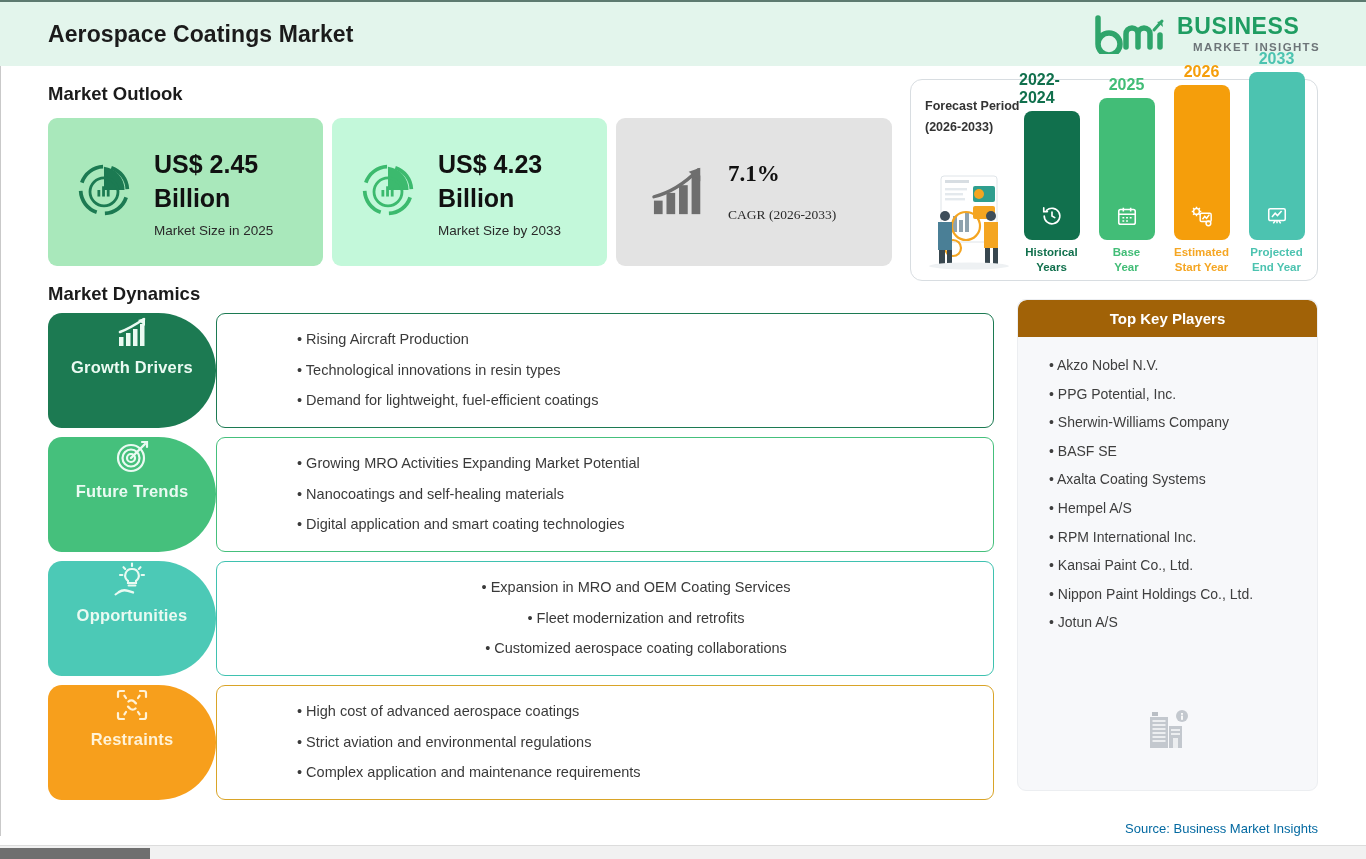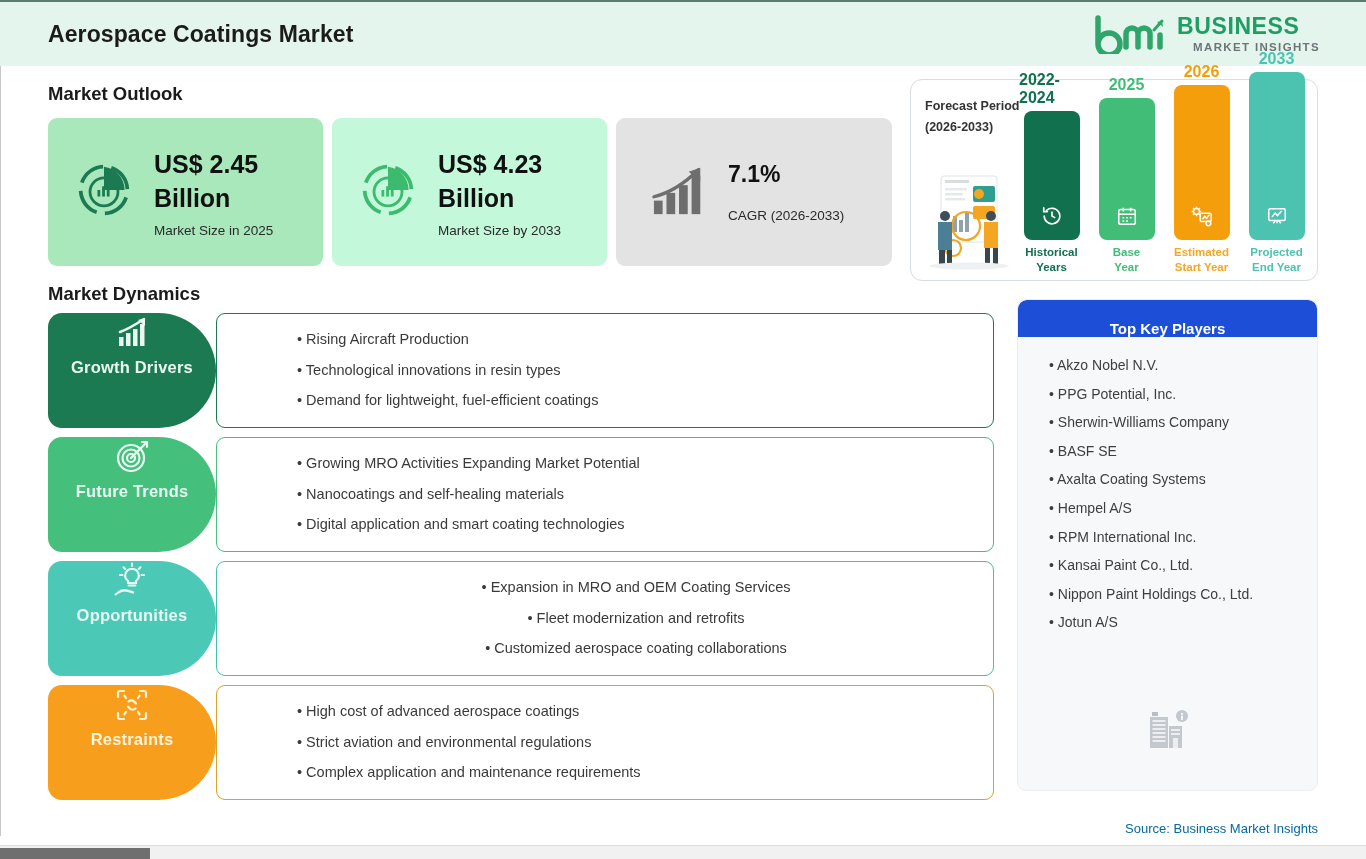--- a/index.html
+++ b/index.html
@@ -36,21 +36,21 @@
   #market-dynamics-title { left: 48px; top: 283px; }
 
   
   .stats { position: absolute; left: 48px; top: 118px; display: flex; gap: 9px; }
   .stat-card {
     width: 275px; height: 148px; border-radius: 9px;
     display: flex; align-items: center; padding-left: 28px; gap: 22px;
   }
   .stat-card.c1 { background: #a9e8bb; }
   .stat-card.c2 { background: #c3f8da; }
-  .stat-card.c3 { background: #e3e3e3; width: 276px; padding-left: 34px; gap: 18px; }
+  .stat-card.c3 { background: #e3e3e3; width: 276px; padding-left: 34px; gap: 18px; font-family: Liberation Serif, serif; }
   .stat-texts { display: flex; flex-direction: column; }
   .stat-value { font-size: 25px; font-weight: bold; color: #111; line-height: 1.38; }
   .stat-label { font-size: 13.5px; color: #2a2a2a; margin-top: 7px; }
   .cagr-value { font-size: 23px; font-weight: bold; color: #111; }
   .cagr-label { font-size: 13.5px; color: #2a2a2a; margin-top: 20px; }
 
   
   .forecast {
     position: absolute; left: 910px; top: 79px; width: 408px; height: 202px;
     background: #fff; border: 1px solid #d8dde1; border-radius: 12px;
@@ -95,22 +95,22 @@
   .dyn-row.r4 .dyn-pill-label { color: #fff3d8; }
   .dyn-icon { width: 40px; height: 40px; }
 
   
   .players {
     position: absolute; left: 1017px; top: 299px; width: 301px; height: 492px;
     background: #f7f8fa; border-radius: 9px; overflow: hidden;
     border: 1px solid #eceef1;
   }
   .players-head {
-    height: 37px; background: #1d4ed8; border-radius: 9px 9px 0 0;
-    display: flex; align-items: flex-end; justify-content: center;
+    height: 37px; background: #a16207; border-radius: 9px 9px 0 0;
+    display: flex; align-items: center; justify-content: center;
   }
   .players-head-text { font-size: 15px; font-weight: bold; color: #fff; }
   .players-list { padding: 20px 0 0 31px; display: flex; flex-direction: column; gap: 12.6px; }
   .player-item { font-size: 14px; color: #3e3e3e; }
   .players-icon { position: absolute; left: 128px; bottom: 38px; width: 46px; height: 46px; }
 
   
   .source {
     position: absolute; right: 48px; top: 821px;
     font-size: 13px; color: #0369a1;

